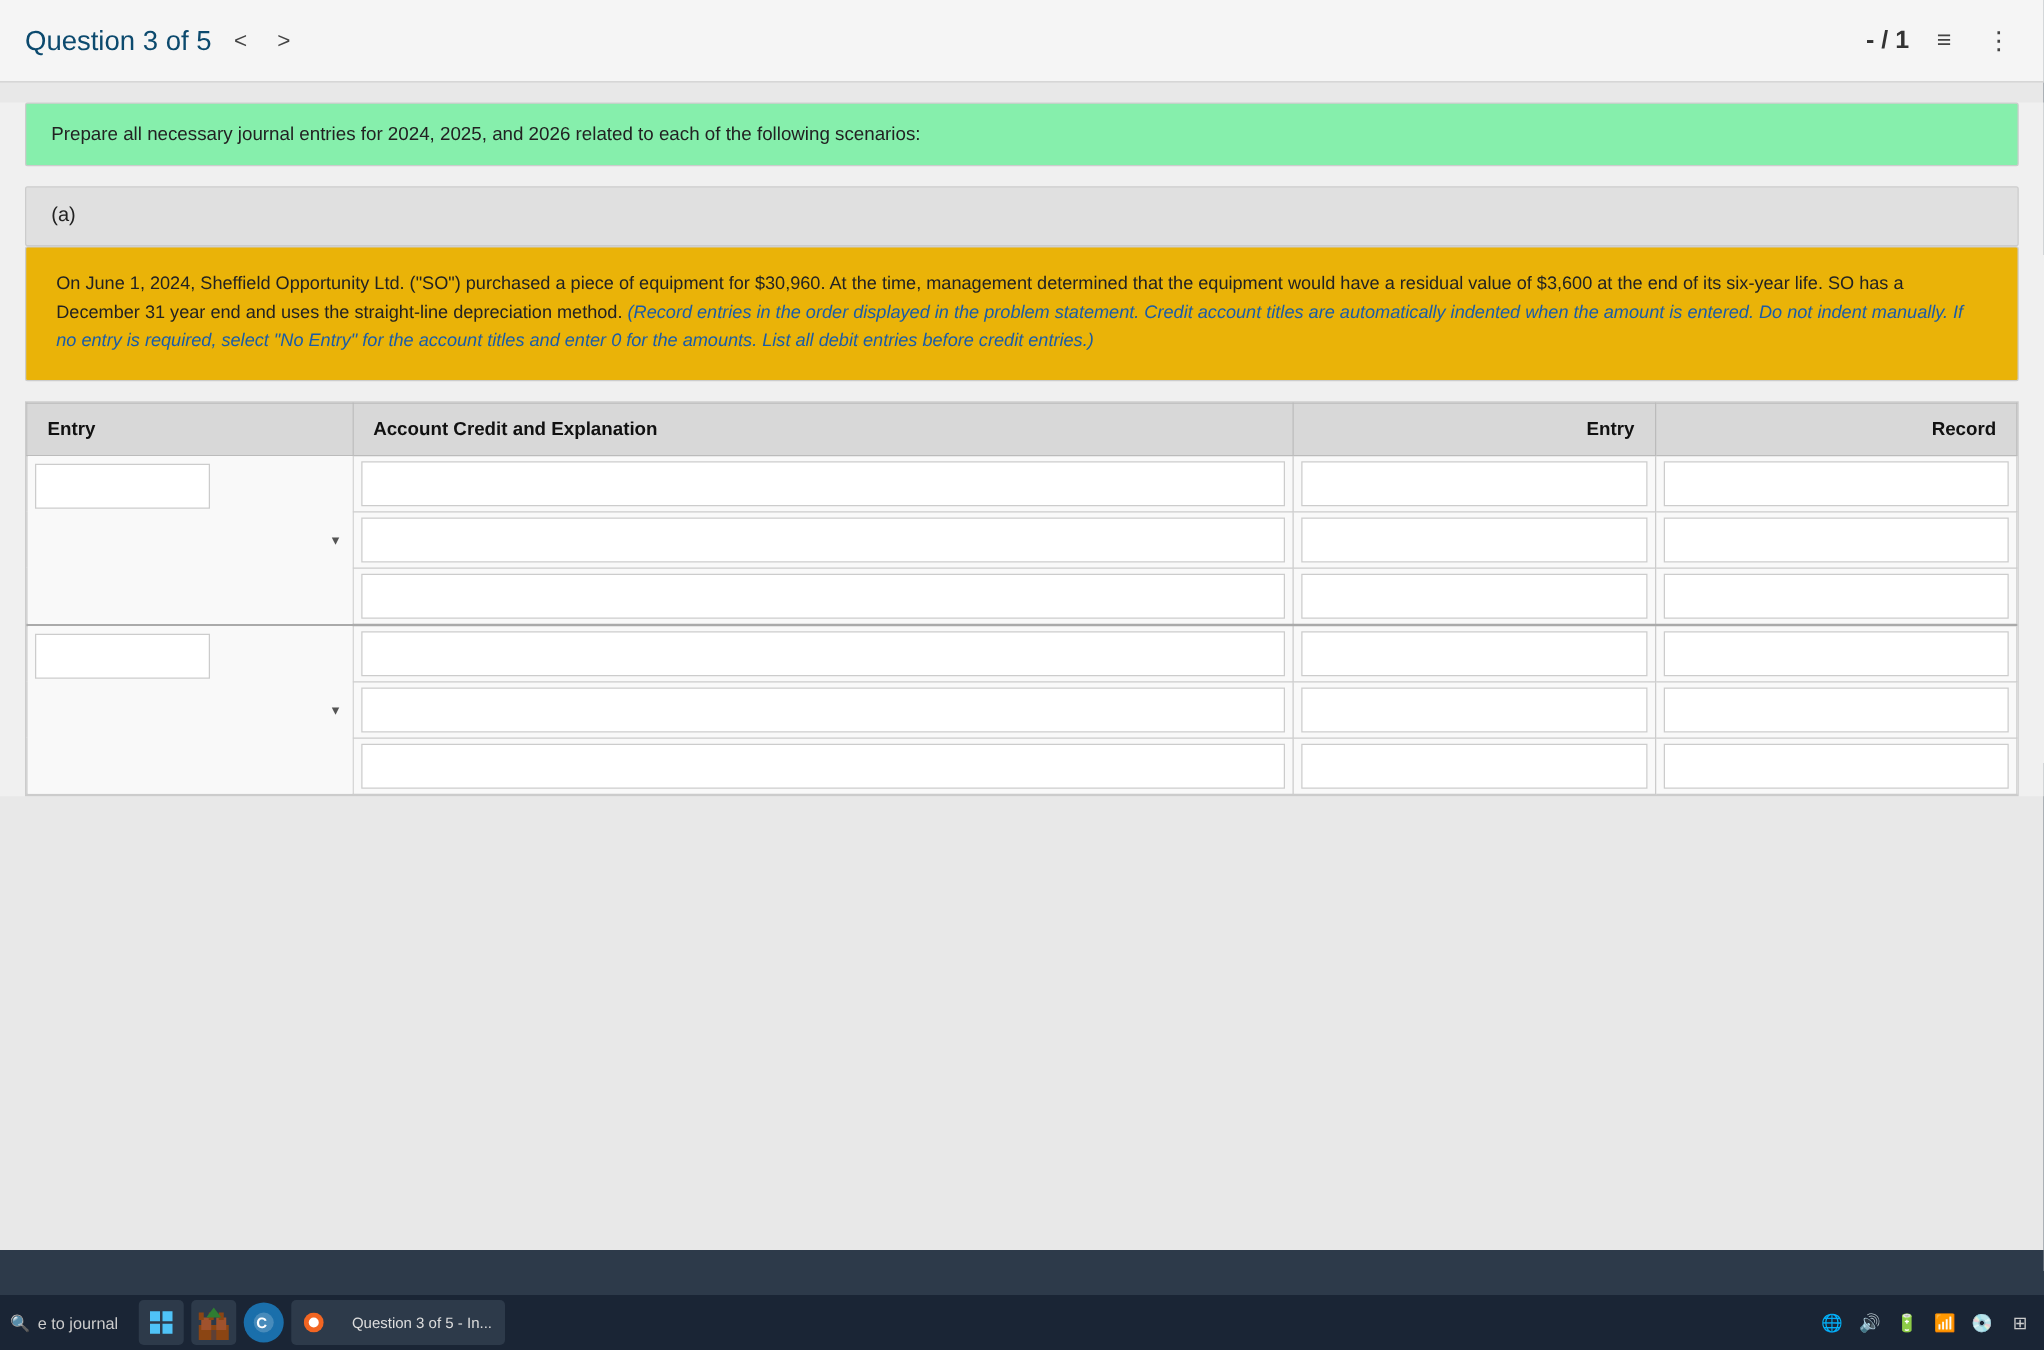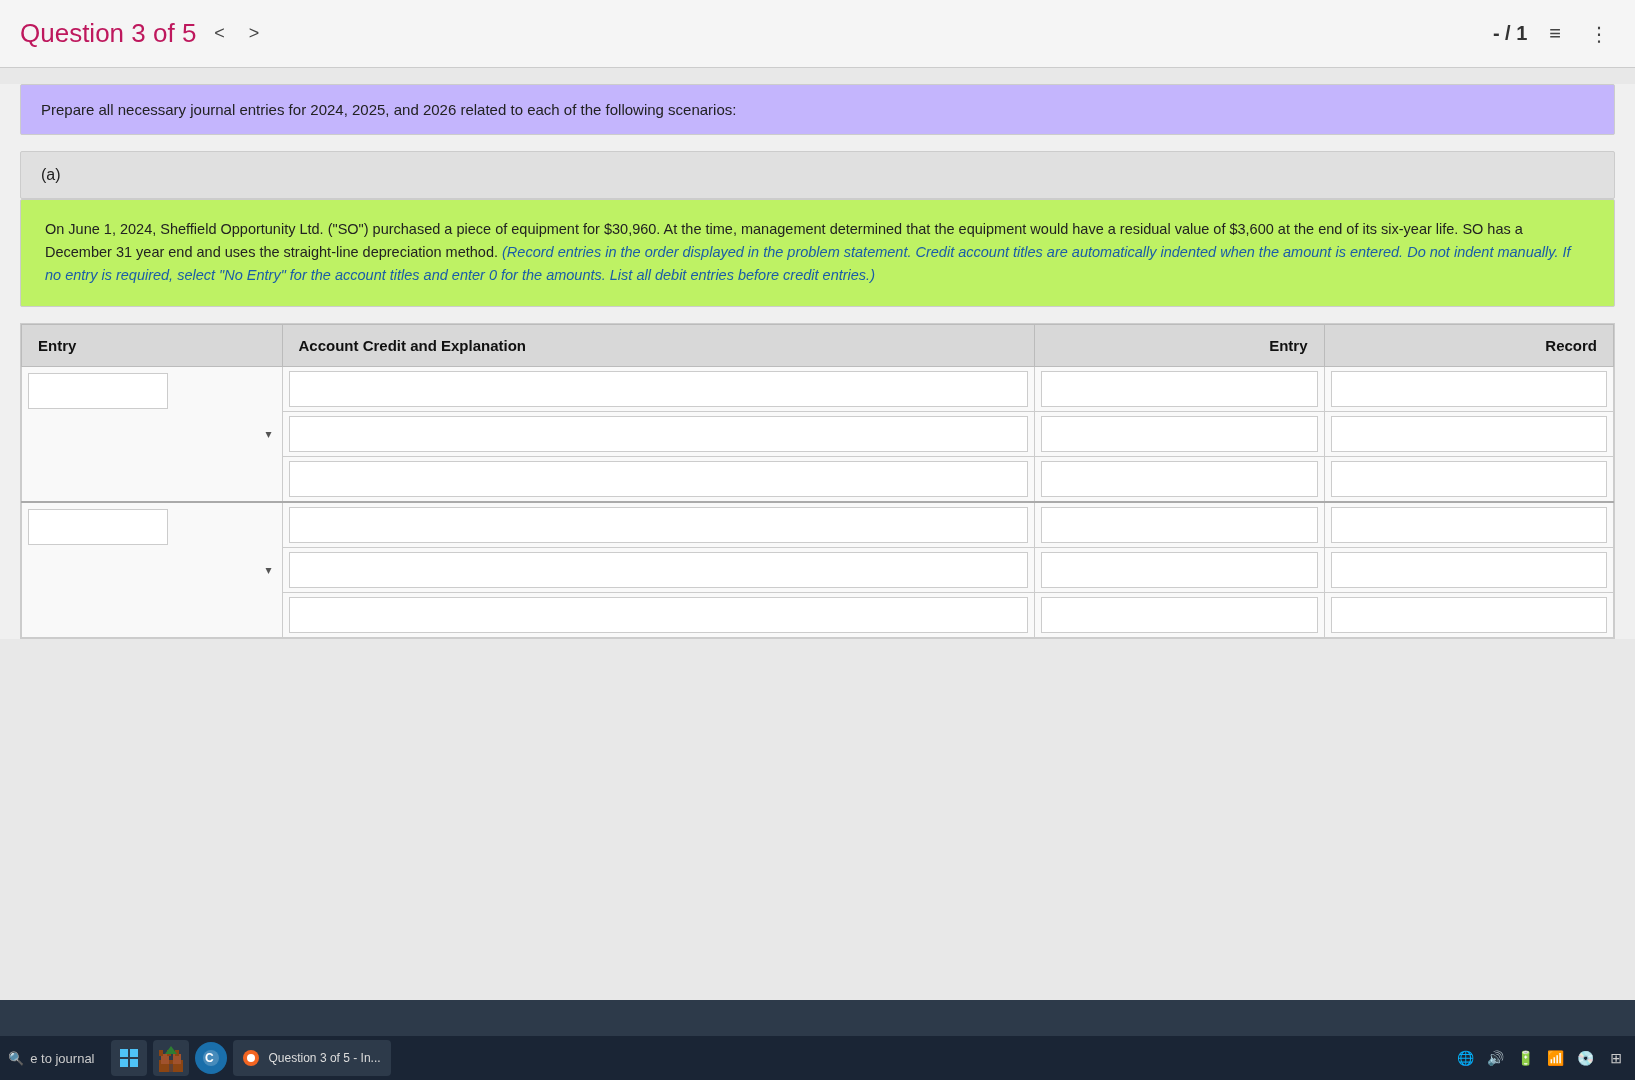--- a/index.html
+++ b/index.html
@@ -26,23 +26,23 @@
       justify-content: space-between;
     }
 
     .question-nav {
       display: flex;
       align-items: center;
       gap: 12px;
     }
 
     .question-title {
-      font-size: 26px;
+      font-size: 22px;
       font-weight: normal;
-      color: #be185d;
+      color: #0c4a6e;
     }
 
     .nav-arrow {
       font-size: 18px;
       color: #444;
       cursor: pointer;
       background: none;
       border: none;
       padding: 2px 6px;
     }
@@ -60,41 +60,41 @@
       font-weight: bold;
       color: #333;
     }
 
     .question-body {
       background: #f0f0f0;
       padding: 0;
     }
 
     .instructions-box {
-      background: #c4b5fd;
+      background: #86efac;
       border: 1px solid #ccc;
       margin: 16px 20px;
       padding: 16px 20px;
       font-size: 15px;
       color: #222;
       border-radius: 2px;
     }
 
     .part-label-box {
       background: #e0e0e0;
       border: 1px solid #ccc;
       margin: 16px 20px 0 20px;
       padding: 14px 20px;
       font-size: 16px;
       color: #222;
       border-radius: 2px;
     }
 
     .scenario-text-box {
-      background: #bef264;
+      background: #eab308;
       border: 1px solid #ccc;
       margin: 0 20px 16px 20px;
       padding: 18px 24px;
       font-size: 14.5px;
       color: #222;
       line-height: 1.6;
       border-radius: 2px;
     }
 
     .scenario-text-box .italic-blue {
@@ -225,21 +225,21 @@
       border-radius: 4px;
       display: flex;
       align-items: center;
       justify-content: center;
       cursor: pointer;
     }
 
     .taskbar-app {
       display: flex;
       align-items: center;
-      gap: 10px;
+      gap: 23px;
       background: #2d3a4a;
       border-radius: 4px;
       padding: 4px 10px;
       color: #ddd;
       font-size: 12px;
       cursor: pointer;
       height: 36px;
     }
 
     .taskbar-spacer {

